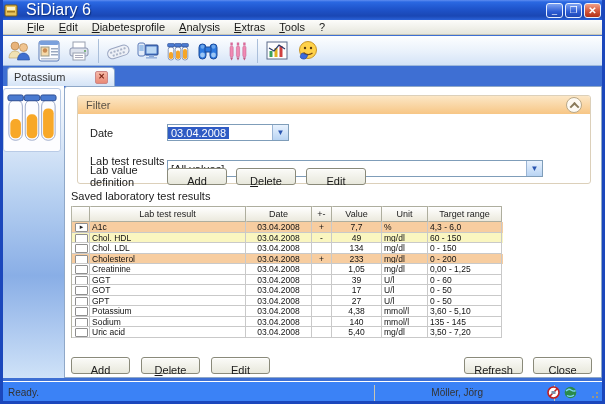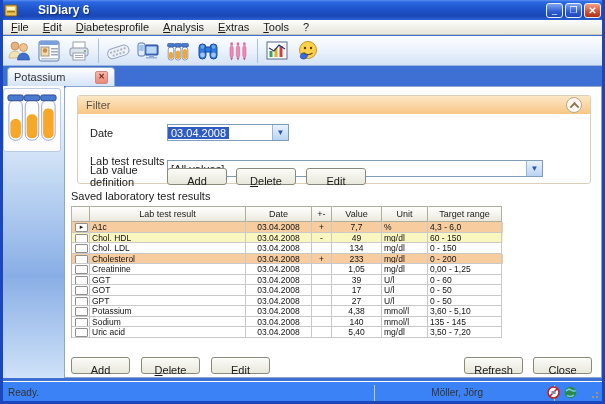--- a/index.html
+++ b/index.html
@@ -2,30 +2,30 @@
 <html><head>
 <meta charset="utf-8">
 <style>
   html,body{margin:0;padding:0;background:#6a6a6a;font-family:"Liberation Sans",sans-serif;}
   .window{position:relative;width:605px;height:404px;background:#3e6fd3;overflow:hidden;
           border-left:3px solid #1b47bc;border-right:3px solid #1b47bc;border-bottom:3px solid #1b47bc;box-sizing:border-box;}
   
   .titlebar{position:absolute;left:-3px;top:0;width:605px;height:20px;
     background:linear-gradient(180deg,#5f8df0 0%,#2a68e2 10%,#1f54cb 45%,#1a47b4 80%,#2a62d8 100%);
     display:flex;align-items:center;padding:0 4px;box-sizing:border-box;}
-  .title-text{color:#fff;font-size:12px;font-weight:bold;text-shadow:1px 1px 1px #0c2f7e;margin-left:20px;}
+  .title-text{color:#fff;font-size:16px;font-weight:normal;text-shadow:1px 1px 1px #0c2f7e;margin-left:8px;}
   .title-btns{margin-left:auto;display:flex;gap:2px;}
   .tbtn{width:17px;height:15px;border:1px solid #e8f0ff;border-radius:3px;color:#fff;font-size:9px;line-height:13px;
         text-align:center;box-sizing:border-box;background:linear-gradient(180deg,#7fa3f2,#2c5cd4 60%,#1e48b4);}
   .tbtn.close{background:linear-gradient(180deg,#f2a088,#d4563a 55%,#b23018);font-weight:bold;font-size:10px;}
   .app-icon{width:14px;height:13px;}
   
   .menubar{position:absolute;left:-3px;top:20px;width:605px;height:15px;
     background:linear-gradient(180deg,#fdfdfb,#e6e6dc);border-bottom:1px solid #c6c6b6;
-    display:flex;align-items:center;font-size:11px;color:#1a1a1a;box-sizing:border-box;padding-left:4px;}
+    display:flex;align-items:center;font-size:11px;color:#1a1a1a;box-sizing:border-box;padding-left:20px;}
   .menu-item{padding:0 7px;height:15px;line-height:15px;}
   .menu-item u{text-decoration:underline;}
   
   .toolbar{position:absolute;left:-3px;top:36px;width:605px;height:30px;
     background:linear-gradient(180deg,#fdfeff 0%,#e9f1fb 55%,#d4e3f7 100%);
     border-bottom:1px solid #9db8dc;display:flex;align-items:center;padding-left:4px;box-sizing:border-box;}
   .tool-btn{width:30px;height:27px;display:flex;align-items:center;justify-content:center;}
   .tool-sep{width:1px;height:24px;background:#aabfda;margin:0 4px;}
   
   .tabstrip{position:absolute;left:-3px;top:66px;width:605px;height:20px;background:#3e6fd3;}

